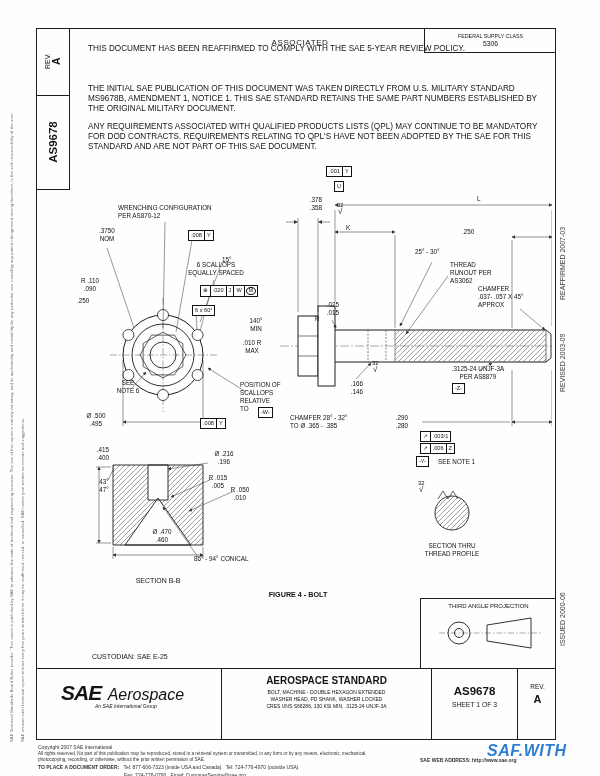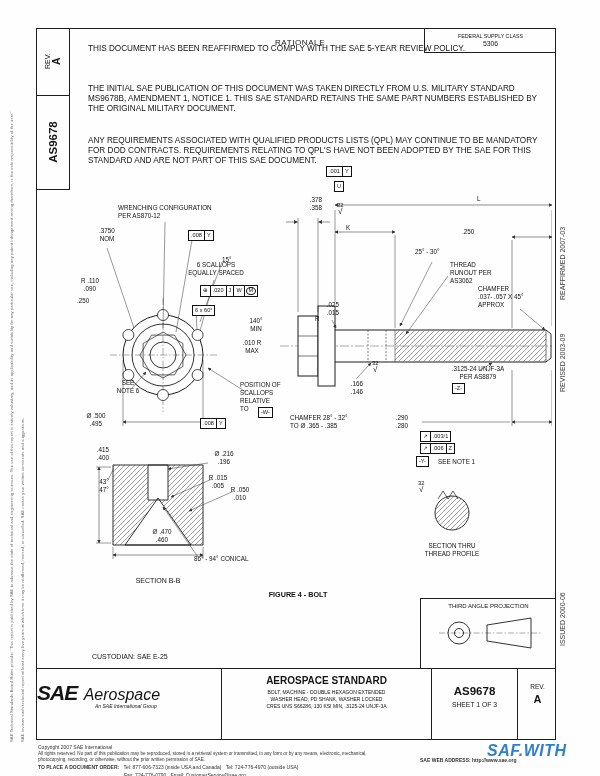--- a/index.html
+++ b/index.html
@@ -85,24 +85,24 @@
   </div>
   <div class="vcell" style="left:36px;top:96px;width:34px;height:94px">
     <div class="vtxt" style="font-size:11.5px;font-weight:bold">AS9678</div>
   </div>
 
   <div class="supply">
     <div class="s1">FEDERAL SUPPLY CLASS</div>
     <div class="s2">5306</div>
   </div>
 
-  <div class="rationale">RATIONALE</div>
+  <div class="rationale">ASSOCIATED</div>
   <div class="para" style="top:44px">THIS DOCUMENT HAS BEEN REAFFIRMED TO COMPLY WITH THE SAE 5-YEAR REVIEW POLICY.</div>
   <div class="para" style="top:84px">THE INITIAL SAE PUBLICATION OF THIS DOCUMENT WAS TAKEN DIRECTLY FROM U.S. MILITARY STANDARD MS9678B, AMENDMENT 1, NOTICE 1.  THIS SAE STANDARD RETAINS THE SAME PART NUMBERS ESTABLISHED BY THE ORIGINAL MILITARY DOCUMENT.</div>
-  <div class="para" style="top:136px">ANY REQUIREMENTS ASSOCIATED WITH QUALIFIED PRODUCTS LISTS (QPL) MAY CONTINUE TO BE MANDATORY FOR DOD CONTRACTS.  REQUIREMENTS RELATING TO QPL'S HAVE NOT BEEN ADOPTED BY THE SAE FOR THIS STANDARD AND ARE NOT PART OF THIS SAE DOCUMENT.</div>
+  <div class="para" style="top:122px">ANY REQUIREMENTS ASSOCIATED WITH QUALIFIED PRODUCTS LISTS (QPL) MAY CONTINUE TO BE MANDATORY FOR DOD CONTRACTS.  REQUIREMENTS RELATING TO QPL'S HAVE NOT BEEN ADOPTED BY THE SAE FOR THIS STANDARD AND ARE NOT PART OF THIS SAE DOCUMENT.</div>
 
   <svg class="abs" style="left:40px;top:160px" width="512" height="445" viewBox="0 0 512 445">
     <defs>
       <marker id="ar" viewBox="0 0 10 10" refX="9" refY="5" markerWidth="7" markerHeight="7" orient="auto-start-reverse">
         <path d="M0,0 L10,5 L0,10 z" fill="#333"></path>
       </marker>
       <pattern id="ht" width="5" height="5" patternUnits="userSpaceOnUse">
         <path d="M0,5 L5,0" stroke="#444" stroke-width="0.5"></path>
       </pattern>
     </defs>
@@ -329,21 +329,21 @@
       <circle cx="38" cy="24" r="11" fill="none" stroke="#1c1c1c" stroke-width="0.9"></circle>
       <circle cx="38" cy="24" r="4.5" fill="none" stroke="#1c1c1c" stroke-width="0.9"></circle>
       <polygon points="66,16 110,9 110,39 66,32" fill="none" stroke="#1c1c1c" stroke-width="0.9"></polygon>
     </svg>
   </div>
 
   <div class="custodian">CUSTODIAN:  SAE E-25</div>
 
   <div class="tblock">
     <div class="tcell">
-      <div style="margin:12px 0 0 0">
+      <div style="margin:12px 0 0 24px">
         <span class="logo-main">SAE</span>
         <span class="logo-sub">Aerospace</span>
       </div>
       <div class="logo-tag">An SAE International Group</div>
     </div>
     <div class="tcell">
       <div class="th1">AEROSPACE STANDARD</div>
       <div class="tt">
         <div>BOLT, MACHINE - DOUBLE HEXAGON EXTENDED</div>
         <div>WASHER HEAD, PD SHANK, WASHER LOCKED</div>

